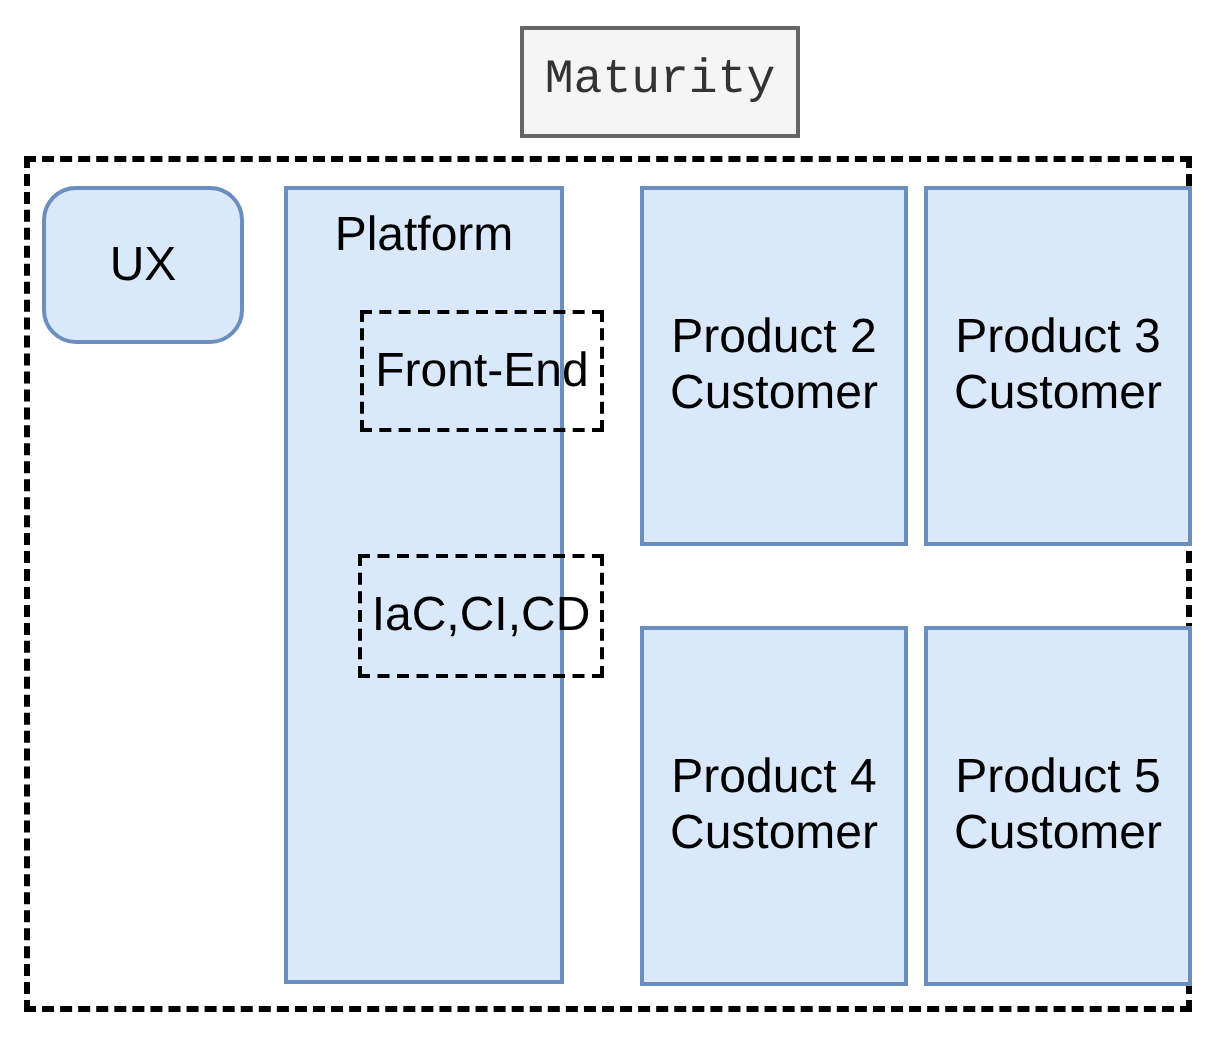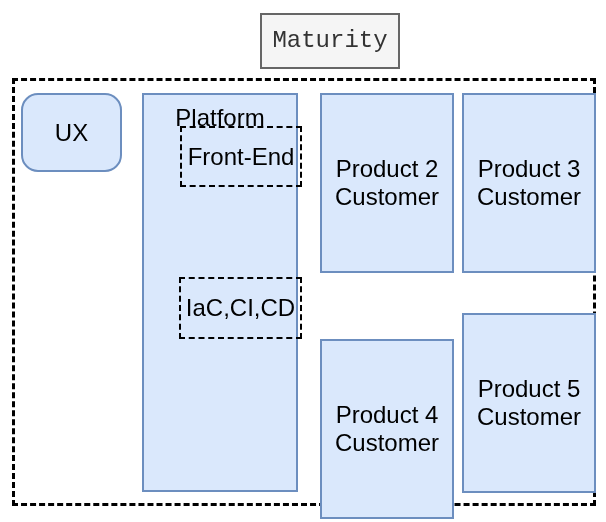--- a/index.html
+++ b/index.html
@@ -35,40 +35,40 @@
     position: absolute;
     box-sizing: border-box;
     background: var(--team-fill, #dae8fc);
     border: 2px solid var(--team-border, #6c8ebf);
     display: flex; align-items: center; justify-content: center;
     text-align: center;
   }
   .ux-box  { left: 21px; top: 93px;  width: 101px; height: 79px; border-radius: 17px; }
   .ops-box { left: 21px; top: 193px; width: 101px; height: 79px; }
   .platform-box {
-    left: 142px; top: 93px; width: 156px; height: 399px;
+    left: 142px; top: 93px; width: 140px; height: 399px;
     display: block;
   }
   .platform-title { margin-top: 9px; text-align: center; }
   .sub-box {
     position: absolute;
     box-sizing: border-box;
     border: 2px dashed var(--dashed-border, #000000);
     display: flex; flex-direction: column;
     align-items: center; justify-content: center;
     text-align: center;
   }
-  .frontend-box { left: 36px;  top: 31px;  width: 122px; height: 61px; }
+  .frontend-box { left: 36px;  top: 60px;  width: 122px; height: 61px; }
   .backend-box  { left: -4px;  top: 103px; width: 122px; height: 64px; }
   .iac-box      { left: 35px;  top: 182px; width: 123px; height: 62px; }
   .common-box   { left: -4px;  top: 235px; width: 162px; height: 145px; }
   .product-box  { width: 134px; height: 180px; flex-direction: column; }
   .product-2 { left: 320px; top: 93px; }
   .product-3 { left: 462px; top: 93px; }
-  .product-4 { left: 320px; top: 313px; margin-top: 26px; }
+  .product-4 { left: 320px; top: 313px; }
   .product-5 { left: 462px; top: 313px; }
 </style>
 </head>
 <body>
 
 <div class="canvas">
 
   <div class="maturity-box">
     <span>Maturity</span>
   </div>

